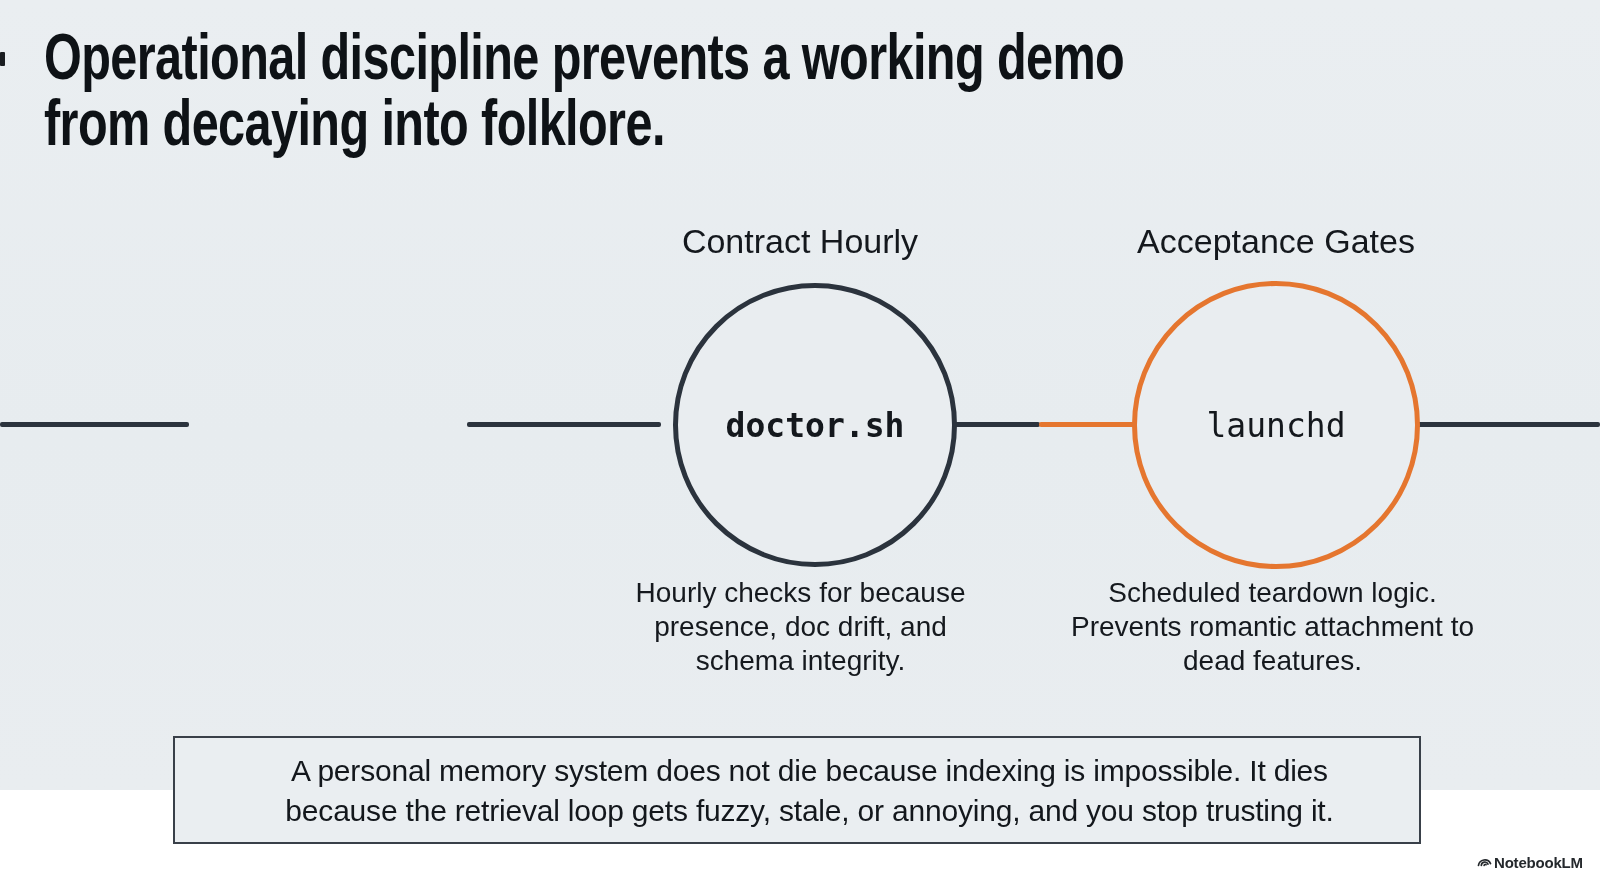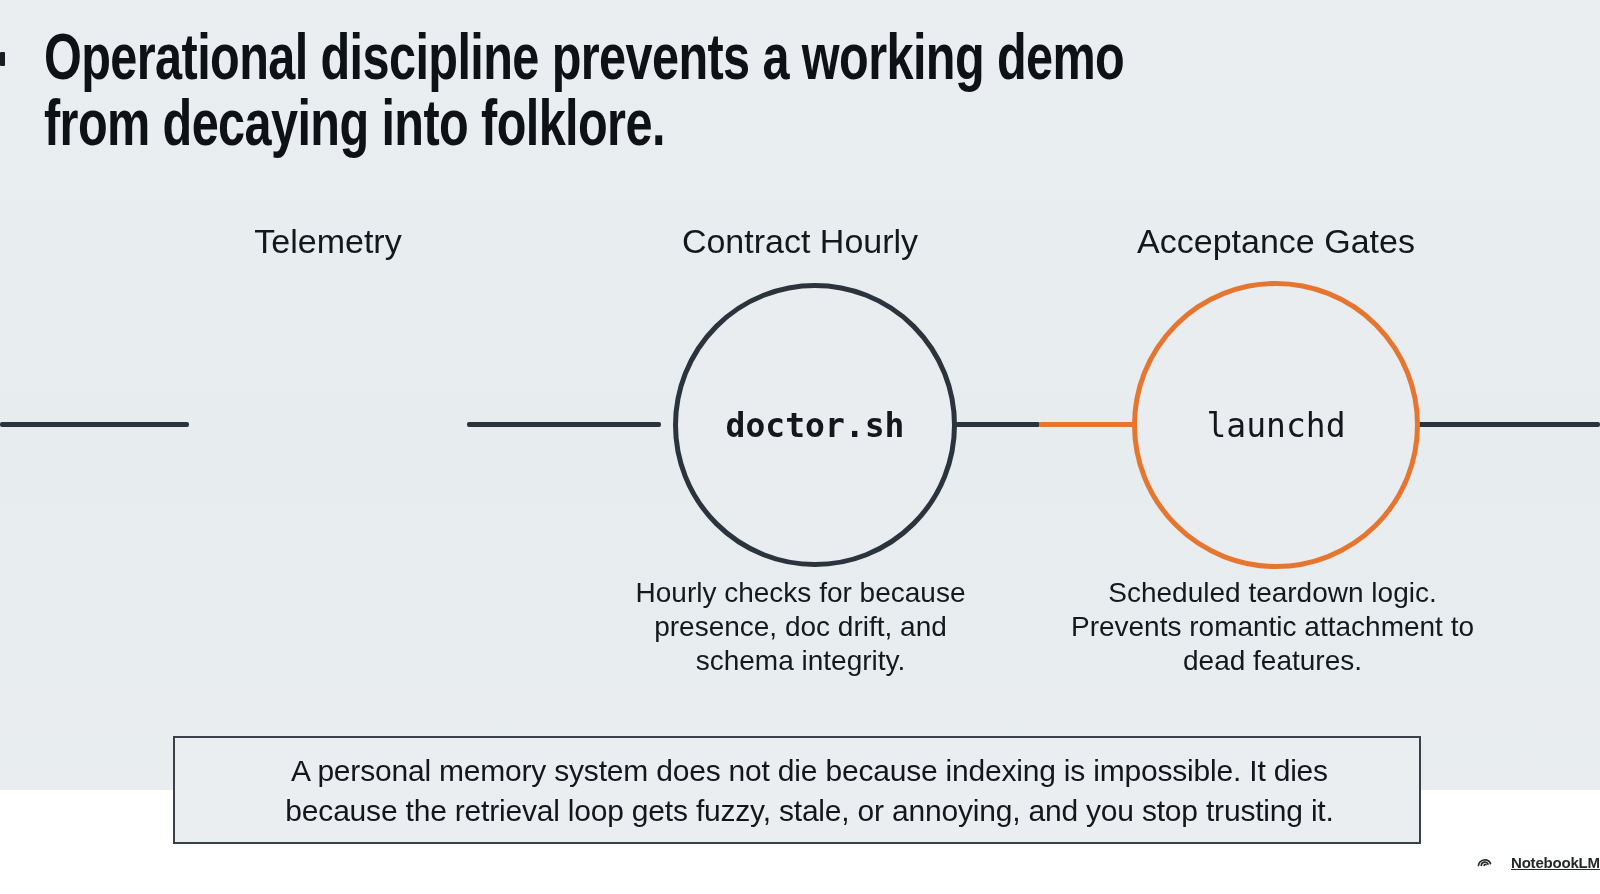--- a/index.html
+++ b/index.html
@@ -126,23 +126,22 @@
     white-space: nowrap;
     padding-left: 25px;
   }
 
   
   .watermark {
     position: absolute;
     left: 1476px; top: 854px;
     display: flex;
     align-items: flex-start;
-    gap: 18px;
+    gap: 1px;
     color: #24282c;
-    text-decoration: underline;
   }
   .watermark-label {
     font-size: 15px;
     font-weight: 700;
     letter-spacing: -0.2px;
   }
   .nlm-icon { display: block; }
 </style>
 </head>
 <body>
@@ -155,21 +154,20 @@
     <span class="title-line">Operational discipline prevents a working demo</span>
     <span class="title-line">from decaying into folklore.</span>
   </h1>
 
   <div class="tl-seg tl-left"></div>
   <div class="tl-seg tl-mid1"></div>
   <div class="tl-seg tl-mid2a"></div>
   <div class="tl-seg tl-mid2b"></div>
   <div class="tl-seg tl-right"></div>
 
-  <div class="stage-label label-1">Telemetry</div>
 
   <div class="stage-label label-2">Contract Hourly</div>
   <div class="circle circle-2">
     <span class="node-text">doctor.sh</span>
   </div>
   <div class="stage-desc desc-2">Hourly checks for because presence, doc drift, and schema integrity.</div>
 
   <div class="stage-label label-3">Acceptance Gates</div>
   <div class="circle circle-3">
     <span class="node-text">launchd</span>

